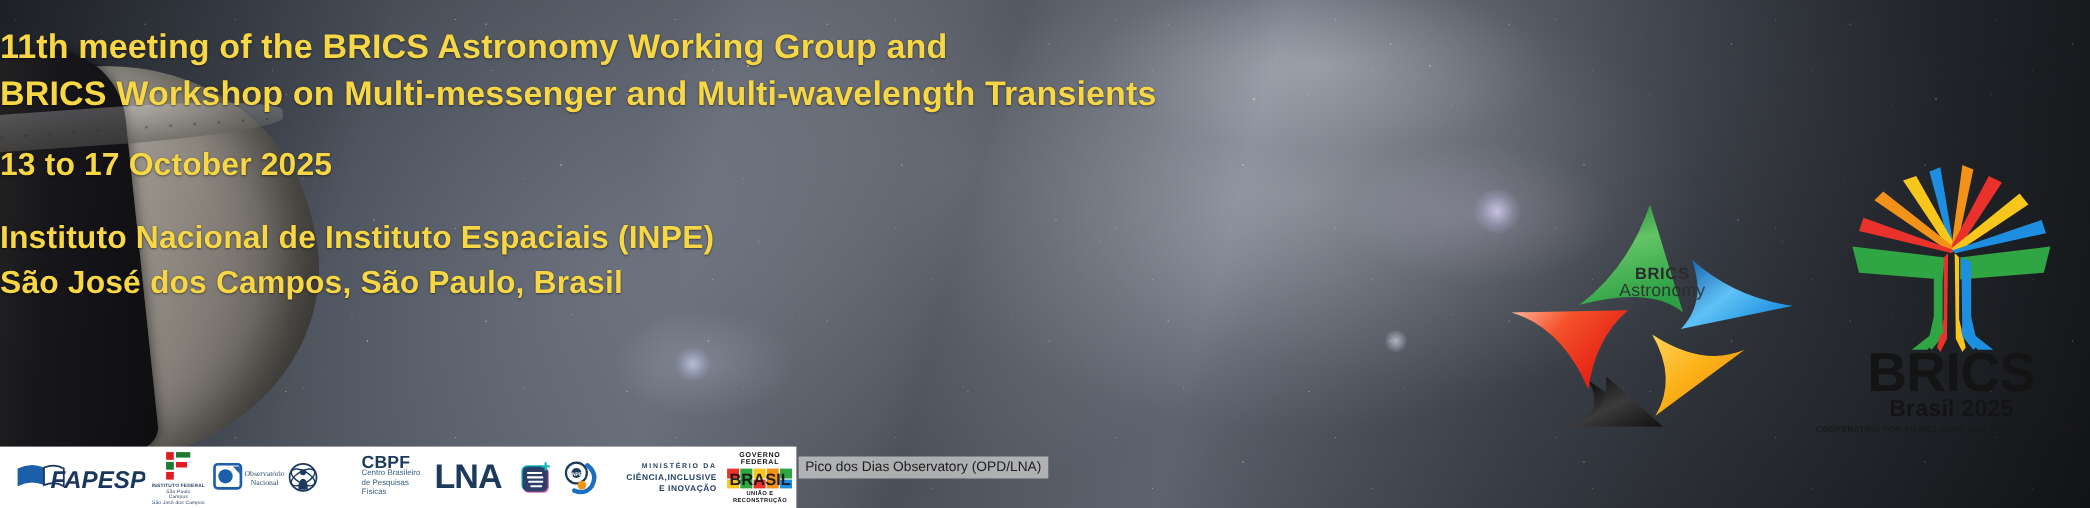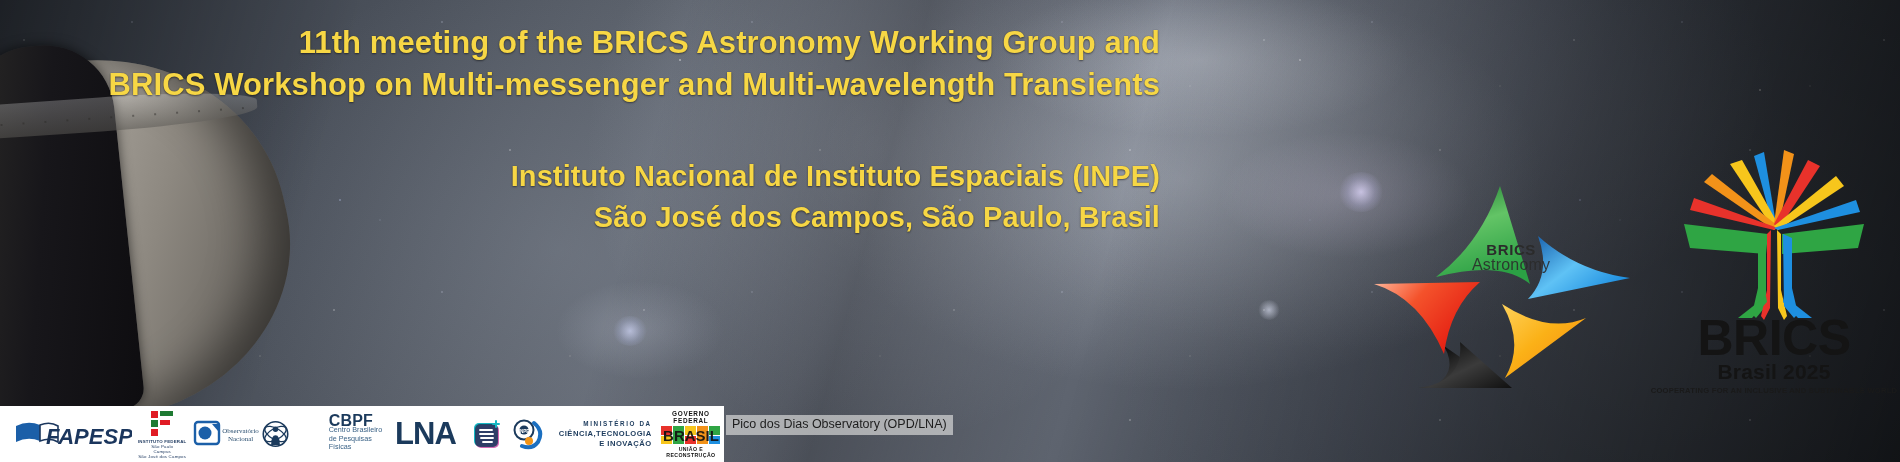--- a/index.html
+++ b/index.html
@@ -147,21 +147,21 @@
     background-image: radial-gradient(2.6px 2.6px at 7px 9px, rgba(40,38,36,.8), transparent 60%);
     background-size: 22px 18px;
     background-repeat: repeat-x;
   }
 
   
   .text-block {
     position: absolute;
     left: 0; top: 0;
     width: 1160px;
-    text-align: right;
+    text-align: left;
     padding-top: 22px;
     z-index: 5;
   }
   .line {
     color: #f7d745;
     font-weight: 700;
     letter-spacing: .1px;
     text-shadow: 0 1px 2px rgba(0,0,0,.45), 0 0 1px rgba(0,0,0,.35);
     white-space: nowrap;
   }
@@ -294,20 +294,21 @@
     <div class="shell"></div>
     <div class="slit"></div>
     <div class="rail"></div>
     <div class="bolts"></div>
   </div>
 
   <div class="text-block">
     <div class="line title-line">11th meeting of the BRICS Astronomy Working Group and</div>
     <div class="line title-line">BRICS Workshop on Multi-messenger and Multi-wavelength Transients</div>
     <div class="spacer-sm"></div>
+    <div class="line date-line">13 to 17 October 2025</div>
     <div class="spacer-md"></div>
     <div class="line venue-line">Instituto Nacional de Instituto Espaciais (INPE)</div>
     <div class="line venue-line">São José dos Campos, São Paulo, Brasil</div>
   </div>
 
   <div class="astro-logo">
     <svg viewBox="0 0 272 250" xmlns="http://www.w3.org/2000/svg" aria-hidden="true">
       <defs>
         <linearGradient id="gGreen" x1="0" y1="0" x2="0.3" y2="1">
           <stop offset="0%" stop-color="#1f7a31"></stop>
@@ -465,21 +466,21 @@
         <circle cx="15" cy="13" r="4.6" fill="#1b3a5c"></circle>
         <text x="15" y="15.5" font-family="Liberation Sans, sans-serif" font-size="4.6" font-weight="800" fill="#ffffff" text-anchor="middle">INPE</text>
         <path d="M25 6 Q35 14 29 25 Q23 33 13 29" fill="none" stroke="#1b6fc0" stroke-width="4" stroke-linecap="round"></path>
         <circle cx="20" cy="24" r="4" fill="#f09418"></circle>
       </svg>
     </div>
 
     <div class="sp min-logo" style="width:104px;justify-content:flex-end;padding-right:6px;">
       <div class="min-text">
         <span class="t1">MINISTÉRIO DA</span>
-        <span class="t2">CIÊNCIA,TECNOLOGIA</span>
+        <span class="t2">CIÊNCIA,INCLUSIVE</span>
         <span class="t3">E INOVAÇÃO</span>
       </div>
     </div>
 
     <div class="sp" style="width:68px;flex-direction:column;">
       <div class="gov-text">
         <span class="g1">GOVERNO FEDERAL</span>
       </div>
       <svg width="62" height="22" viewBox="0 0 62 22" aria-hidden="true">
         <rect x="1" y="2" width="11" height="9" fill="#e8322b"></rect>

